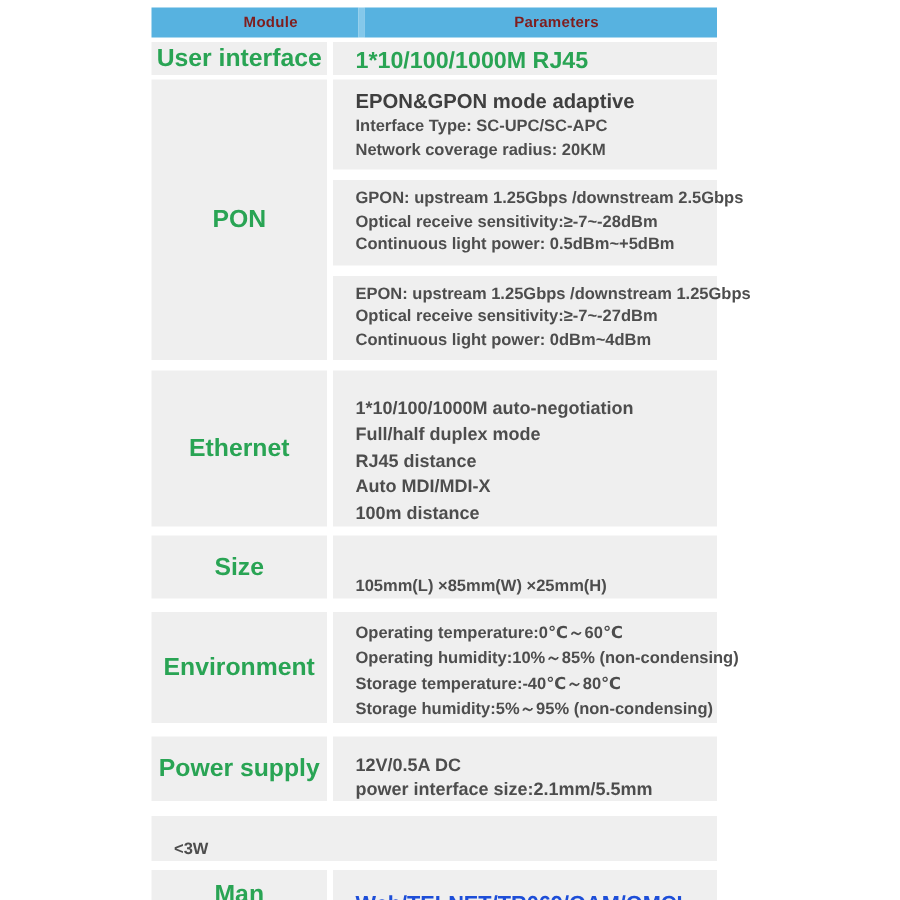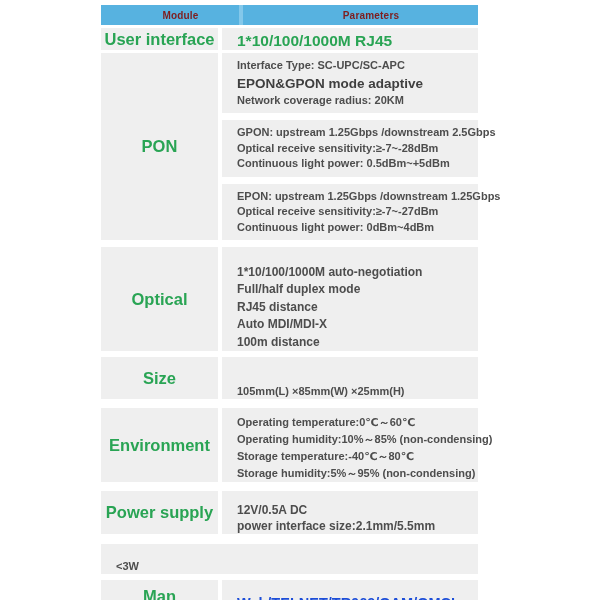--- a/index.html
+++ b/index.html
@@ -78,39 +78,39 @@
             <div class="param-line green">1*10/100/1000M RJ45</div>
           </div>
         </div>
       </div>
       <div class="row row-pon">
         <div class="module-cell">
           <span class="module-label">PON</span>
         </div>
         <div class="params-col">
           <div class="param-block">
+            <div class="param-line title">EPON&amp;GPON mode adaptive</div>
             <div class="param-line">Interface Type: SC-UPC/SC-APC</div>
-            <div class="param-line title">EPON&amp;GPON mode adaptive</div>
             <div class="param-line">Network coverage radius: 20KM</div>
           </div>
           <div class="param-block">
             <div class="param-line">GPON: upstream 1.25Gbps /downstream 2.5Gbps</div>
             <div class="param-line">Optical receive sensitivity:≥-7~-28dBm</div>
             <div class="param-line">Continuous light power: 0.5dBm~+5dBm</div>
           </div>
           <div class="param-block">
             <div class="param-line">EPON: upstream 1.25Gbps /downstream 1.25Gbps</div>
             <div class="param-line">Optical receive sensitivity:≥-7~-27dBm</div>
             <div class="param-line">Continuous light power: 0dBm~4dBm</div>
           </div>
         </div>
       </div>
       <div class="row row-ethernet">
         <div class="module-cell">
-          <span class="module-label">Optical</span>
+          <span class="module-label">Ethernet</span>
         </div>
         <div class="params-col">
           <div class="param-block">
             <div class="param-line">1*10/100/1000M auto-negotiation</div>
             <div class="param-line">Full/half duplex mode</div>
             <div class="param-line">RJ45 distance</div>
             <div class="param-line">Auto MDI/MDI-X</div>
             <div class="param-line">100m distance</div>
           </div>
         </div>

